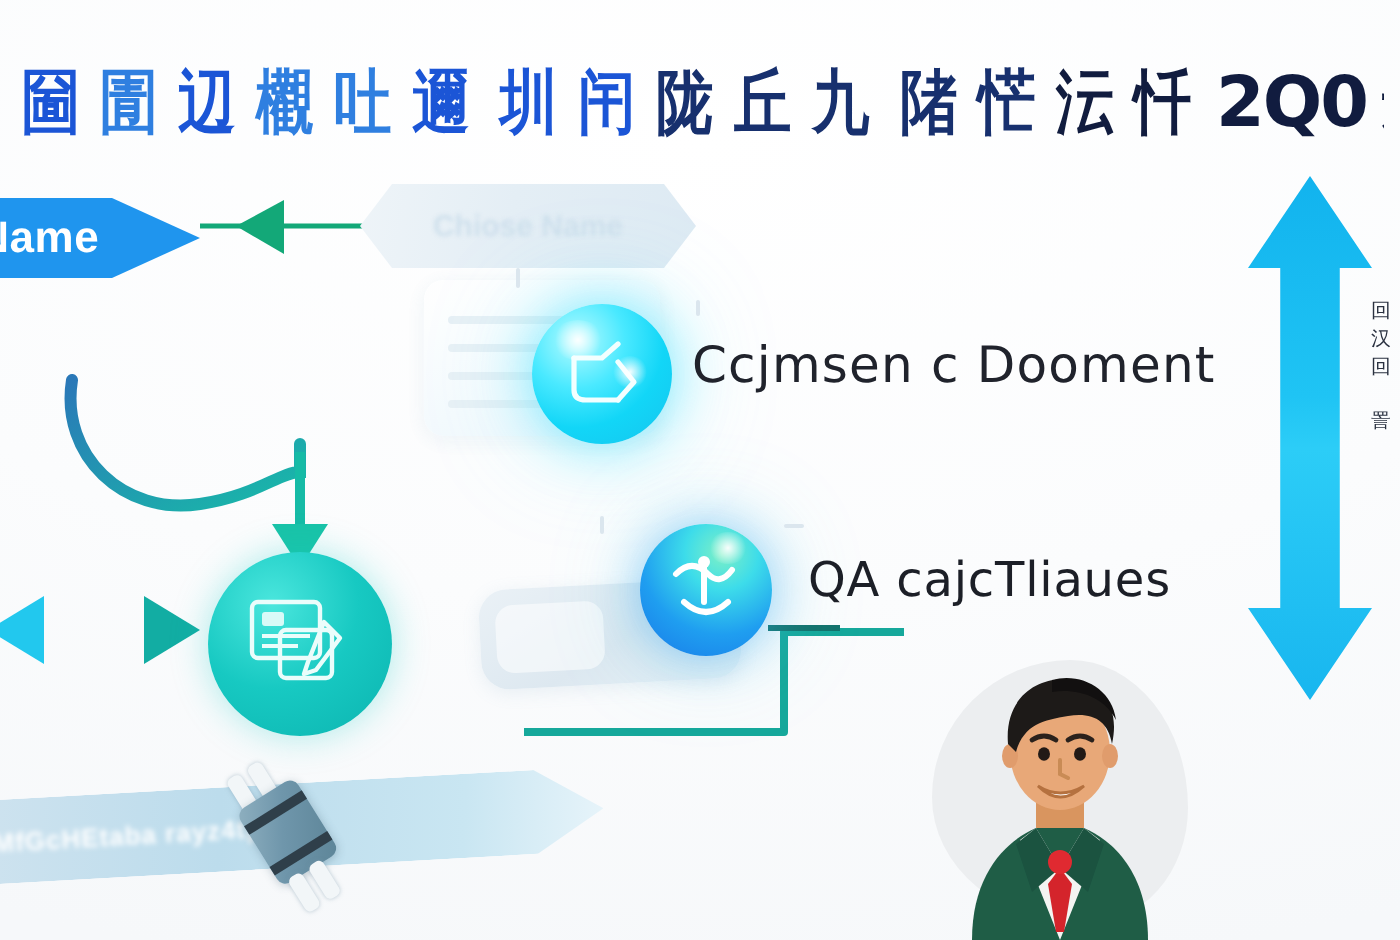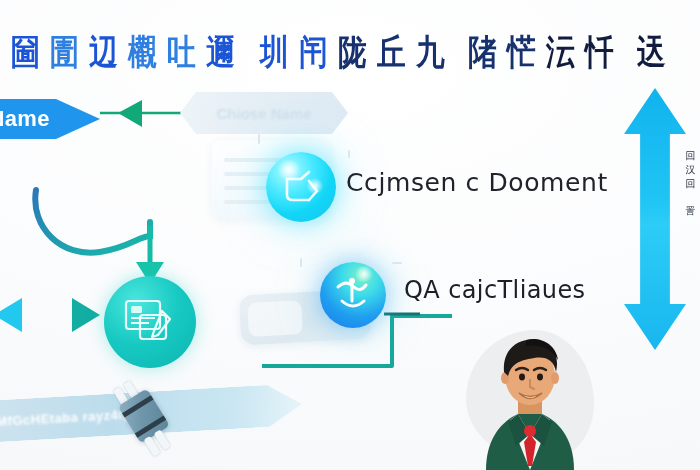--- a/index.html
+++ b/index.html
@@ -213,20 +213,21 @@
     <span class="tk c1 sq" data-name="title-glyph">闬</span>
     <span class="tk c3 sq" data-name="title-glyph">陇</span>
     <span class="tk c3 sq" data-name="title-glyph">丘</span>
     <span class="tk c3 sq" data-name="title-glyph">九</span>
     <span style="width:8px"></span>
     <span class="tk c3 sq" data-name="title-glyph">陼</span>
     <span class="tk c3 sq" data-name="title-glyph">恾</span>
     <span class="tk c4 sq" data-name="title-glyph">沄</span>
     <span class="tk c4 sq" data-name="title-glyph">忏</span>
     <span style="width:8px"></span>
+    <span class="tk c4" data-name="title-number">2Q0</span>
     <span class="tk c4 sq" data-name="title-glyph">迗</span>
 
   </div>
 
   <svg class="svg-layer" data-name="connector-layer" viewBox="0 0 700 470">
     <defs>
       <linearGradient id="gCurve" x1="0" y1="0" x2="1" y2="1">
         <stop offset="0%" stop-color="#2a78b8"></stop>
         <stop offset="100%" stop-color="#18bba8"></stop>
       </linearGradient>

